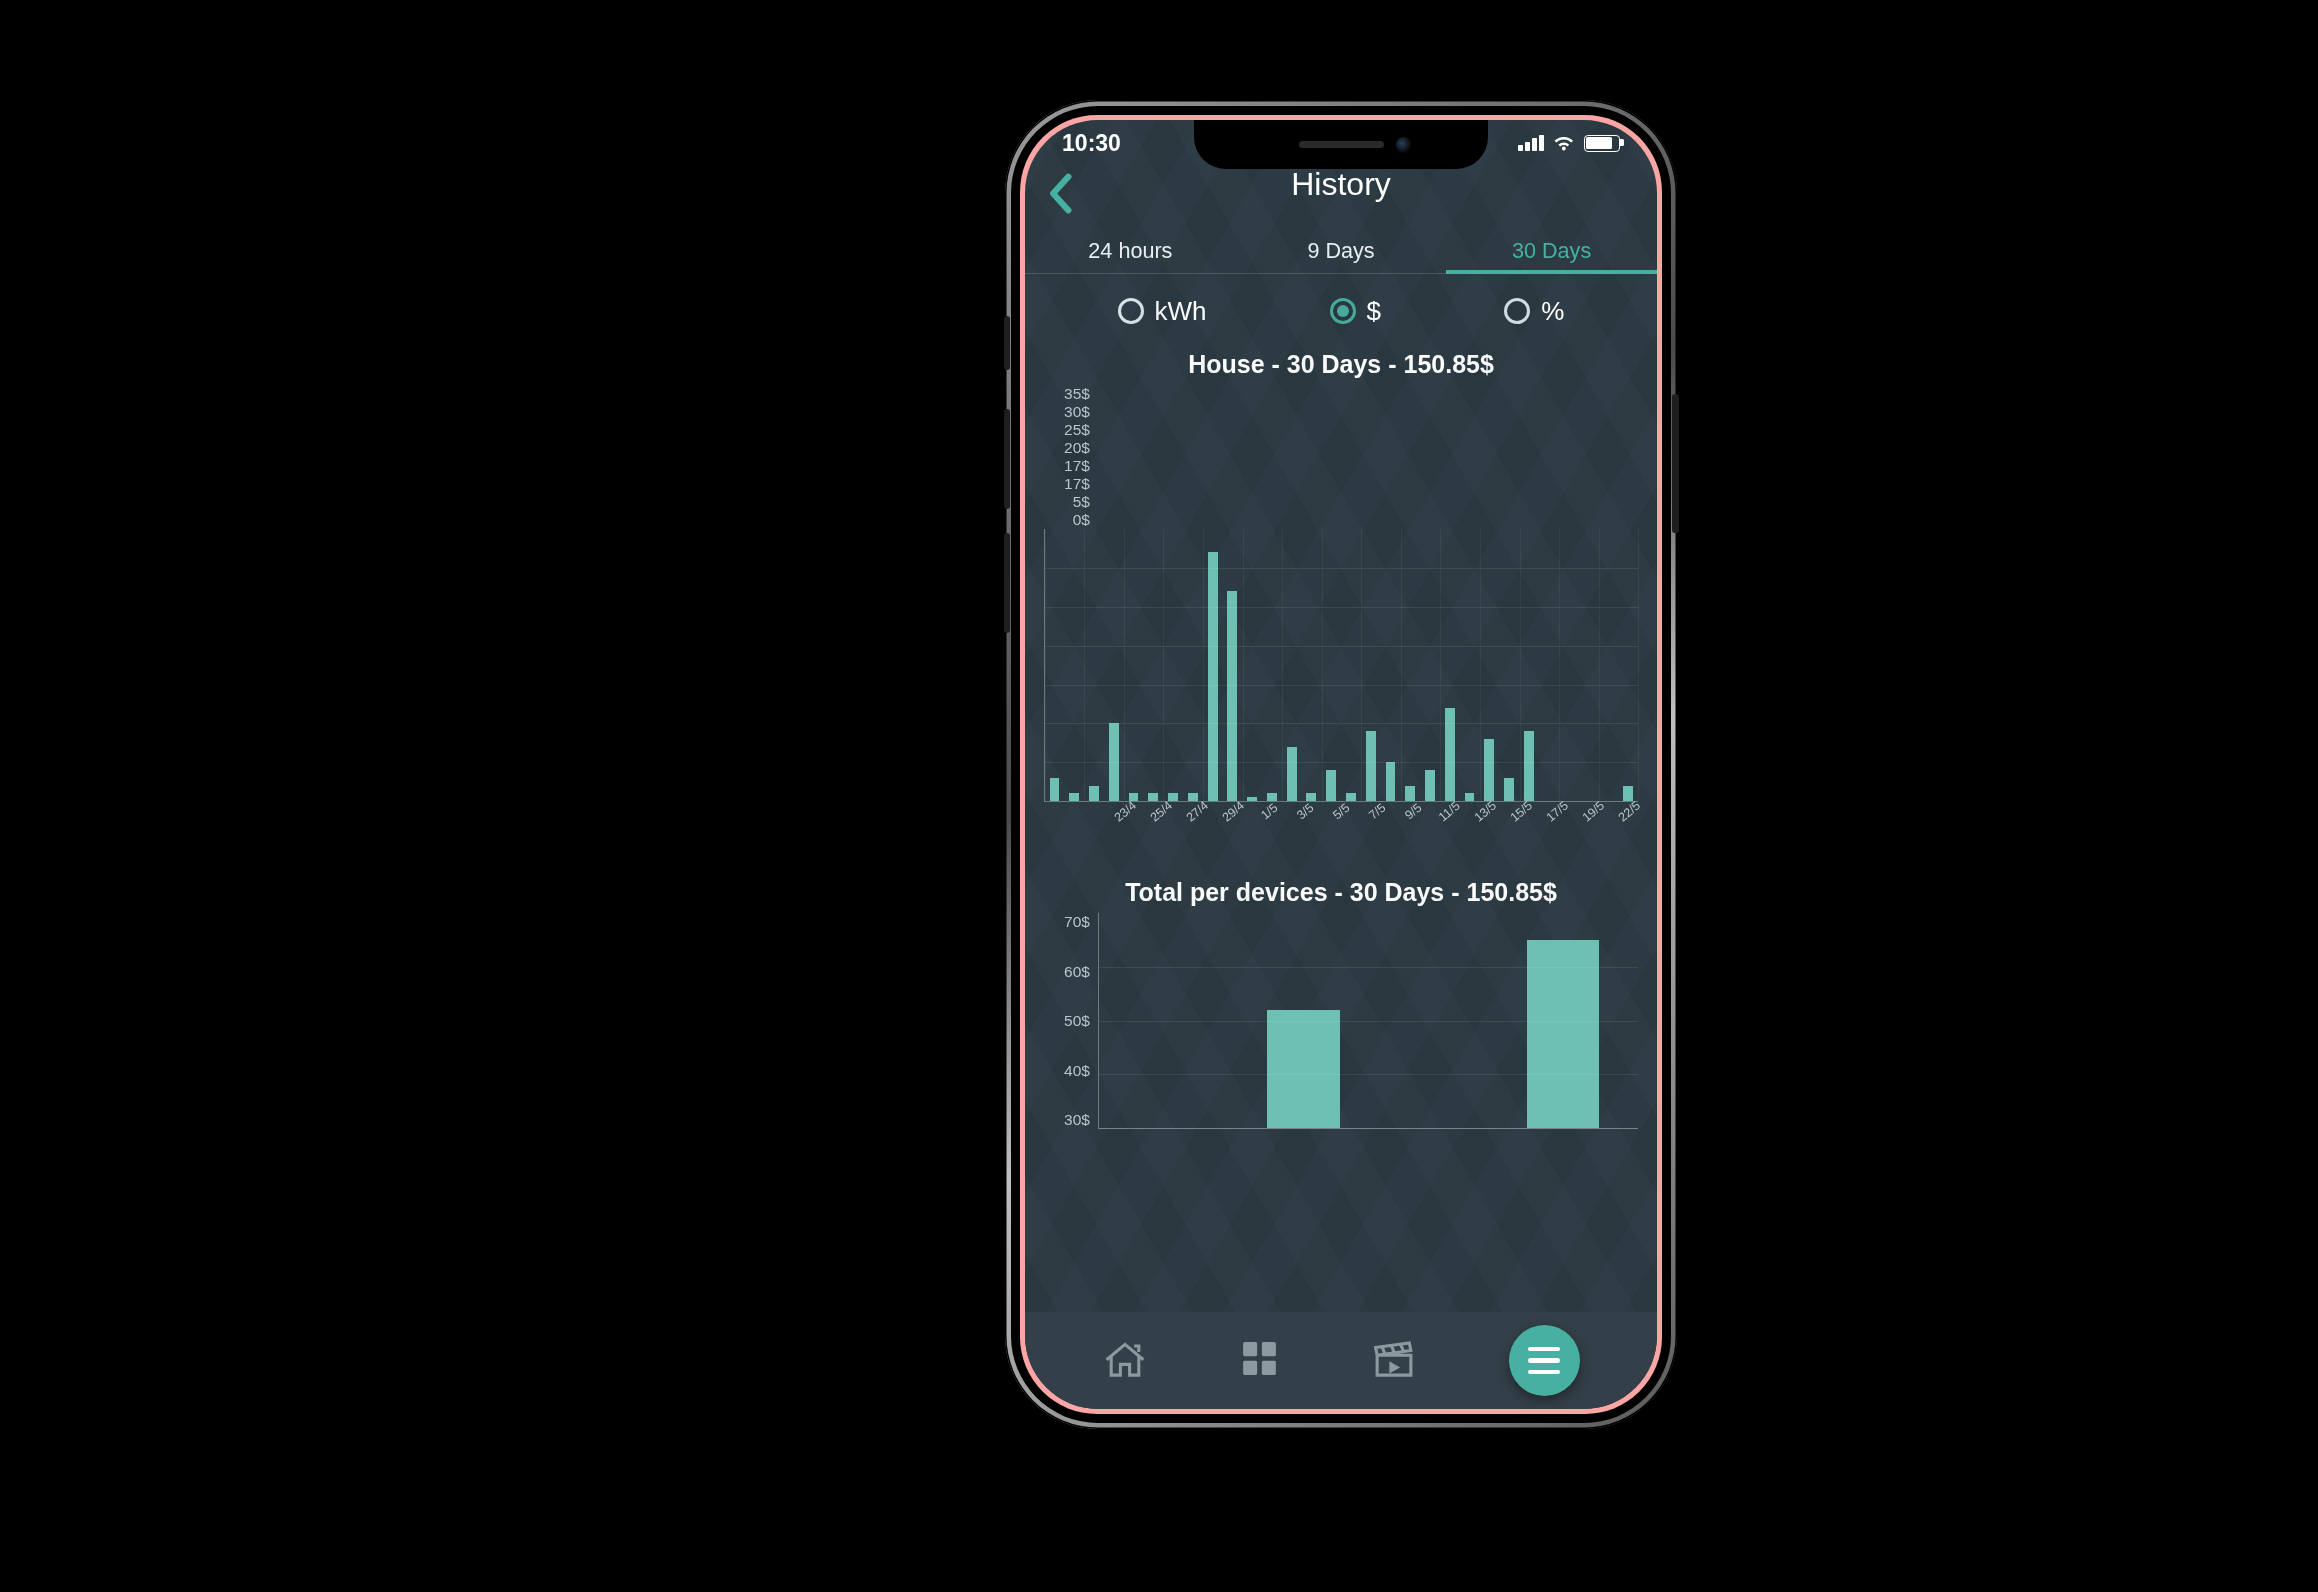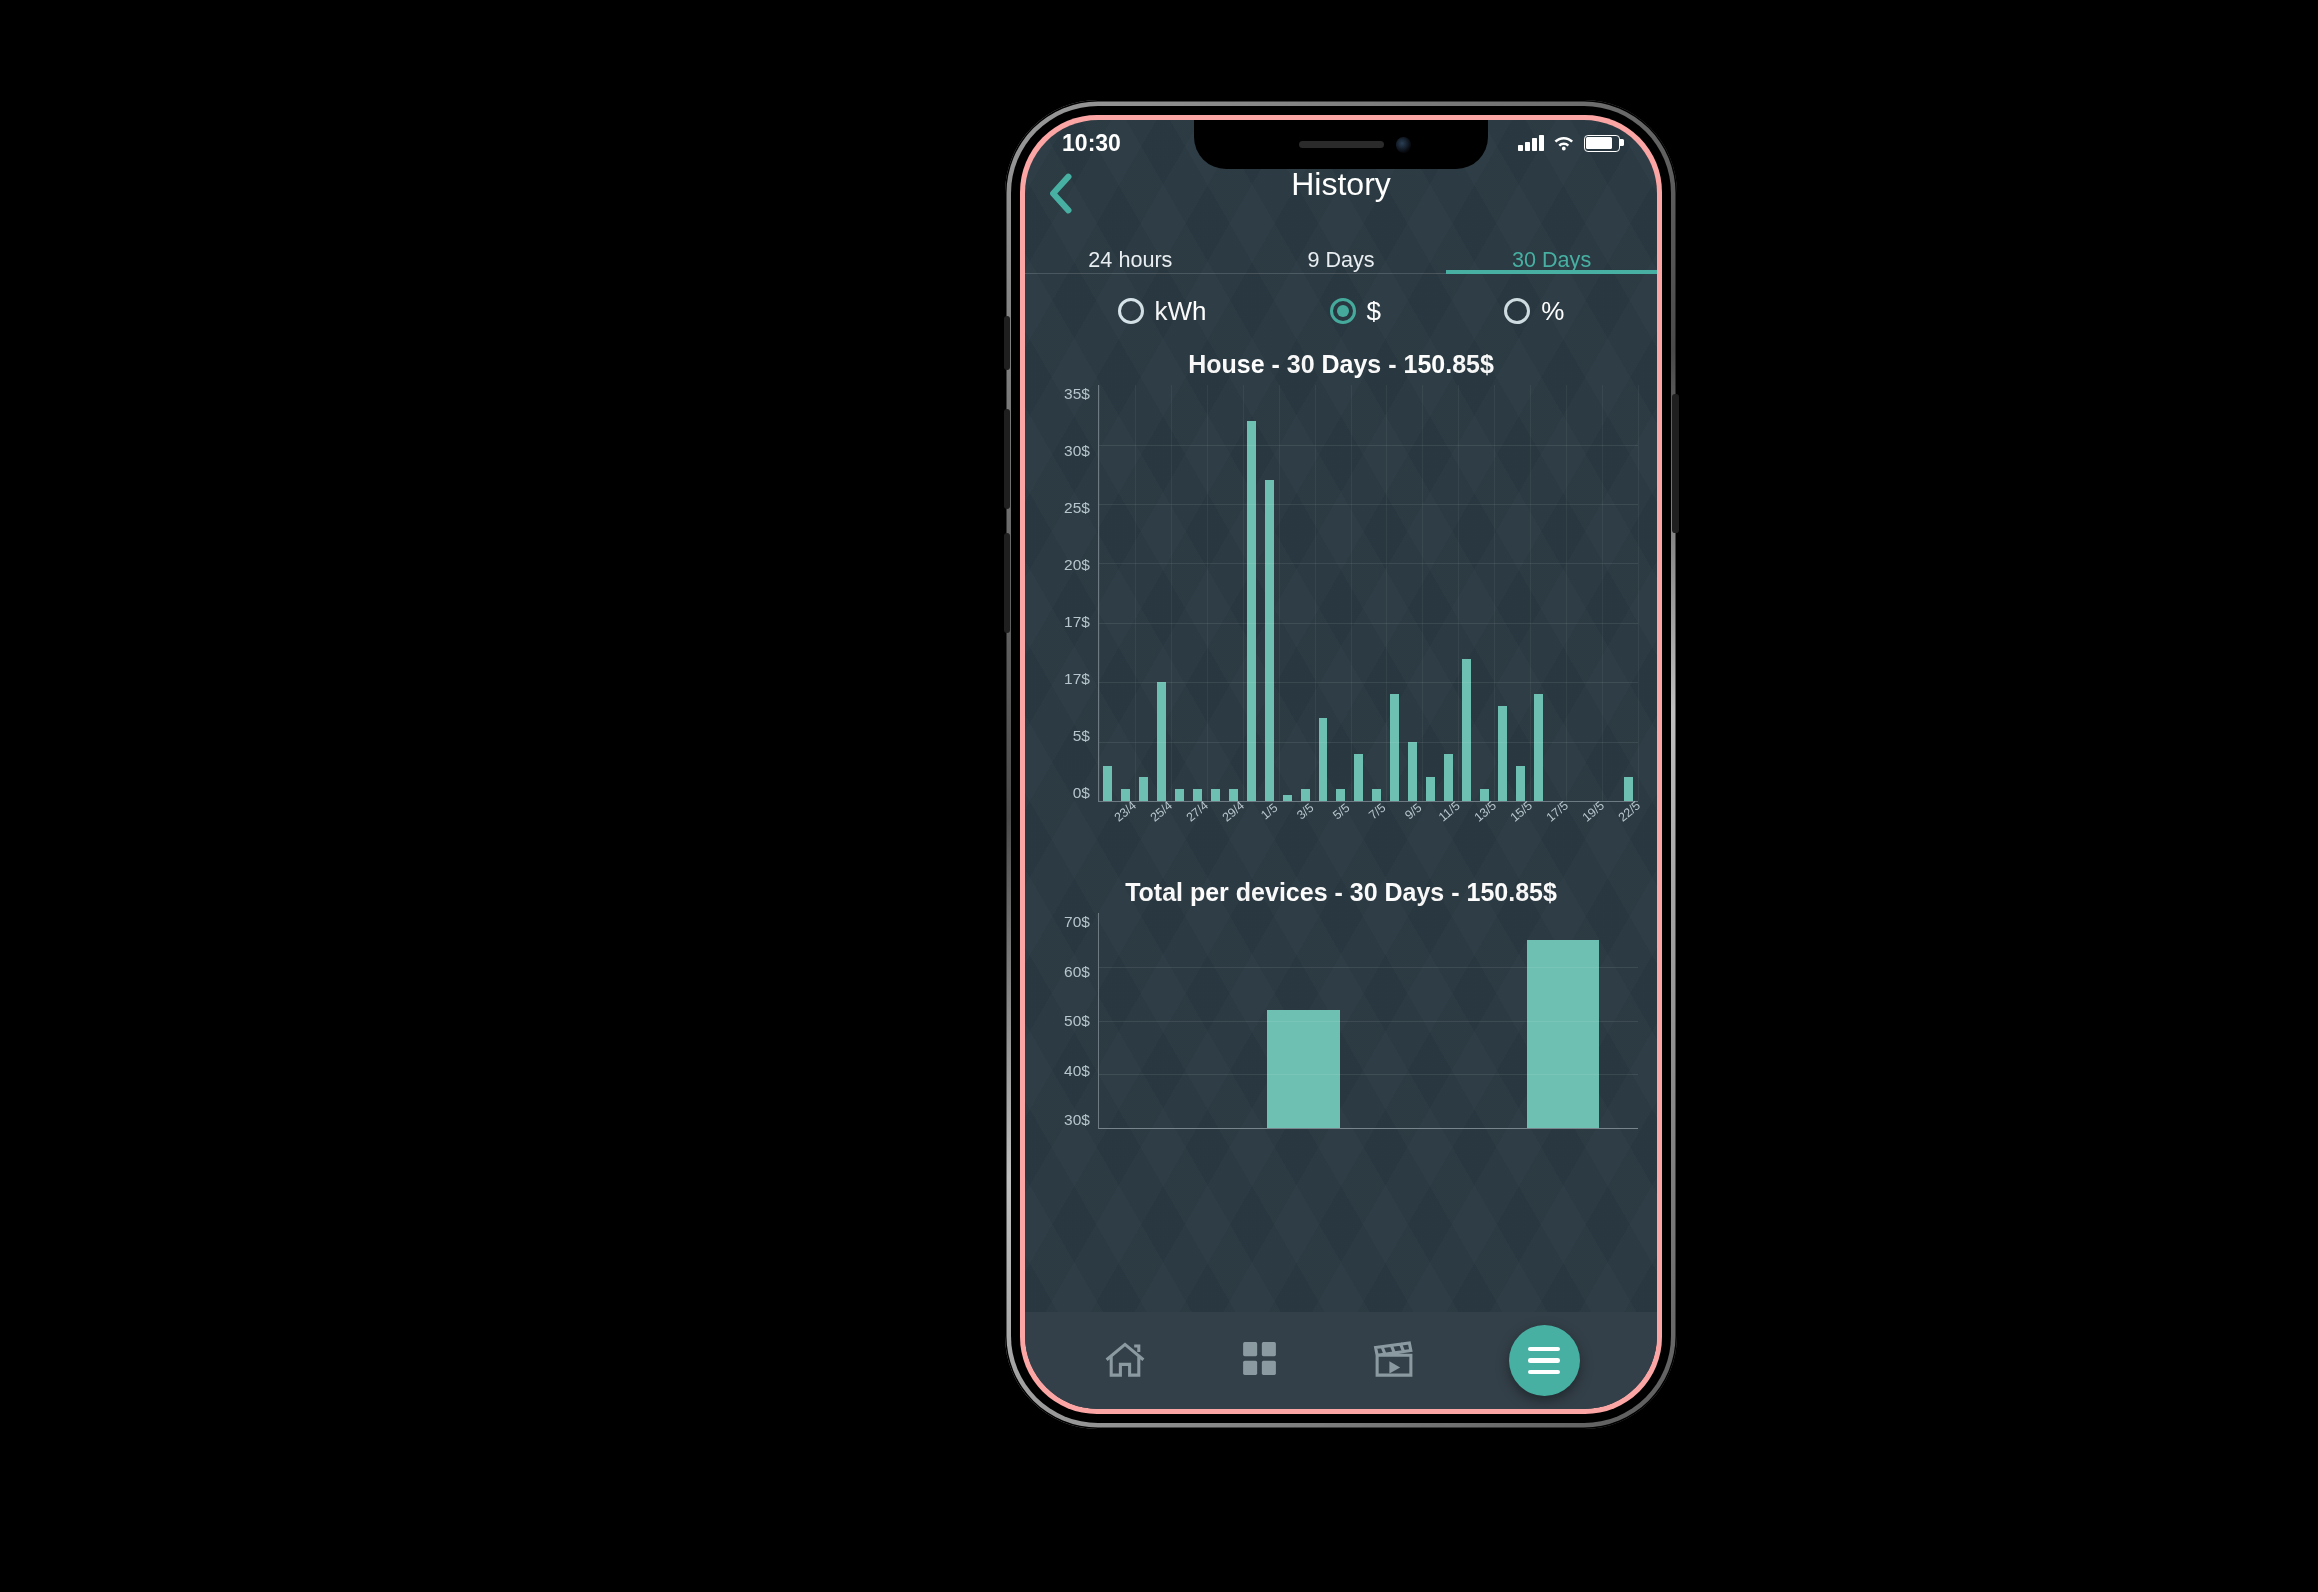--- a/index.html
+++ b/index.html
@@ -121,21 +121,21 @@
     color: #fff; font-size: 32px; font-weight: 400;
   }
 
   .tabs {
     display: flex;
     border-bottom: 0.8px solid rgba(255,255,255,.15);
     height: 46px;
   }
   .tab {
     flex: 1;
-    display:flex; align-items:flex-end; justify-content:center;
+    display:flex; align-items:center; justify-content:center;
     color: #e8eef1; font-size: 21.6px;
     cursor: pointer;
     position: relative;
   }
   .tab.active { color: #47b0a2; }
   .tab.active::after {
     content:""; position:absolute; left:0; right:0; bottom:-0.8px; height:3.9px; background:#47b0a2;
   }
 
   .unit-row {
@@ -285,21 +285,21 @@
       <div class="unit">
         <span class="radio"></span>
         <span>%</span>
       </div>
     </div>
 
     <div class="content">
 
       <div class="chart-block chart1">
         <div class="chart-title">House - 30 Days - 150.85$</div>
-        <div class="chart-area" style="height:417px;">
+        <div class="chart-area" style="height:417px;flex-direction:column;">
           <div class="y-axis" id="yaxis1" style="width:54px">
                   <div>35$</div>
                   <div>30$</div>
                   <div>25$</div>
                   <div>20$</div>
                   <div>17$</div>
                   <div>17$</div>
                   <div>5$</div>
                   <div>0$</div>
                 </div>

